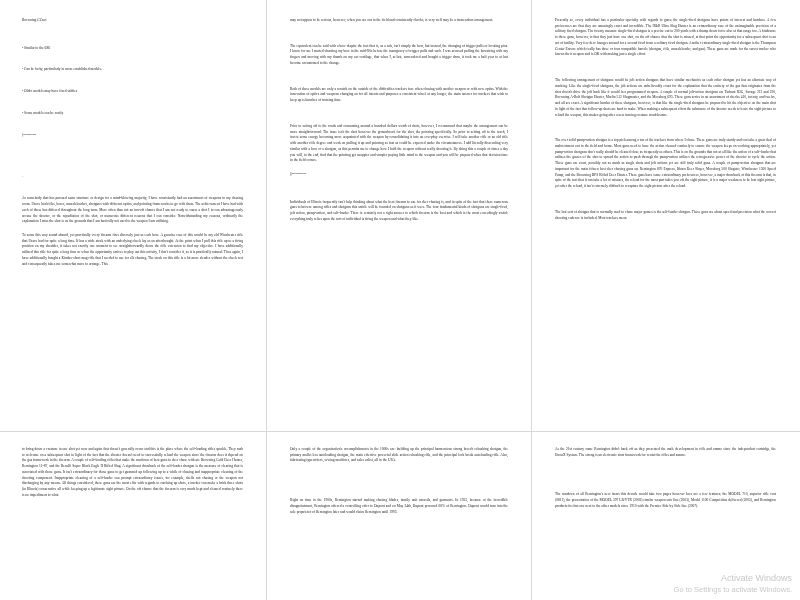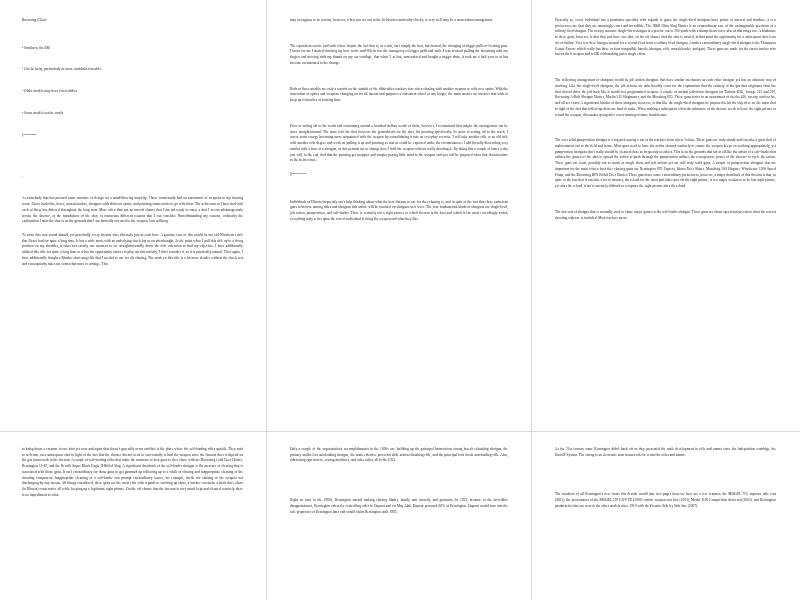--- a/index.html
+++ b/index.html
@@ -165,14 +165,18 @@
   </div>
 
   <div class="panel col2 row1">
     <div class="inner tight">
       <p>As the 21st century came Remington didn't back off as they presented the male development in rifle and ammo since the independent cartridge, the EtronX System. The strong is an electronic start framework for centerfire rifles and ammo.</p>
       <div class="spacer-md"></div>
       <p>The rundown of all Remington's new items this decade would take two pages however here are a few features; the MODEL 710, superior rifle cost (0811), the presentation of the MODEL 597 LR/VTR (2003) rimfire weapon safe line (2003), Model 1100 Competition delivered (2005), and Remington products its first one next to the other models since 1910 with the Premier Side by Side line (2007).</p>
     </div>
   </div>
 
+  <div id="watermark">
+    <div class="w1">Activate Windows</div>
+    <div class="w2">Go to Settings to activate Windows.</div>
+  </div>
 
 </div>
 
 </body></html>

